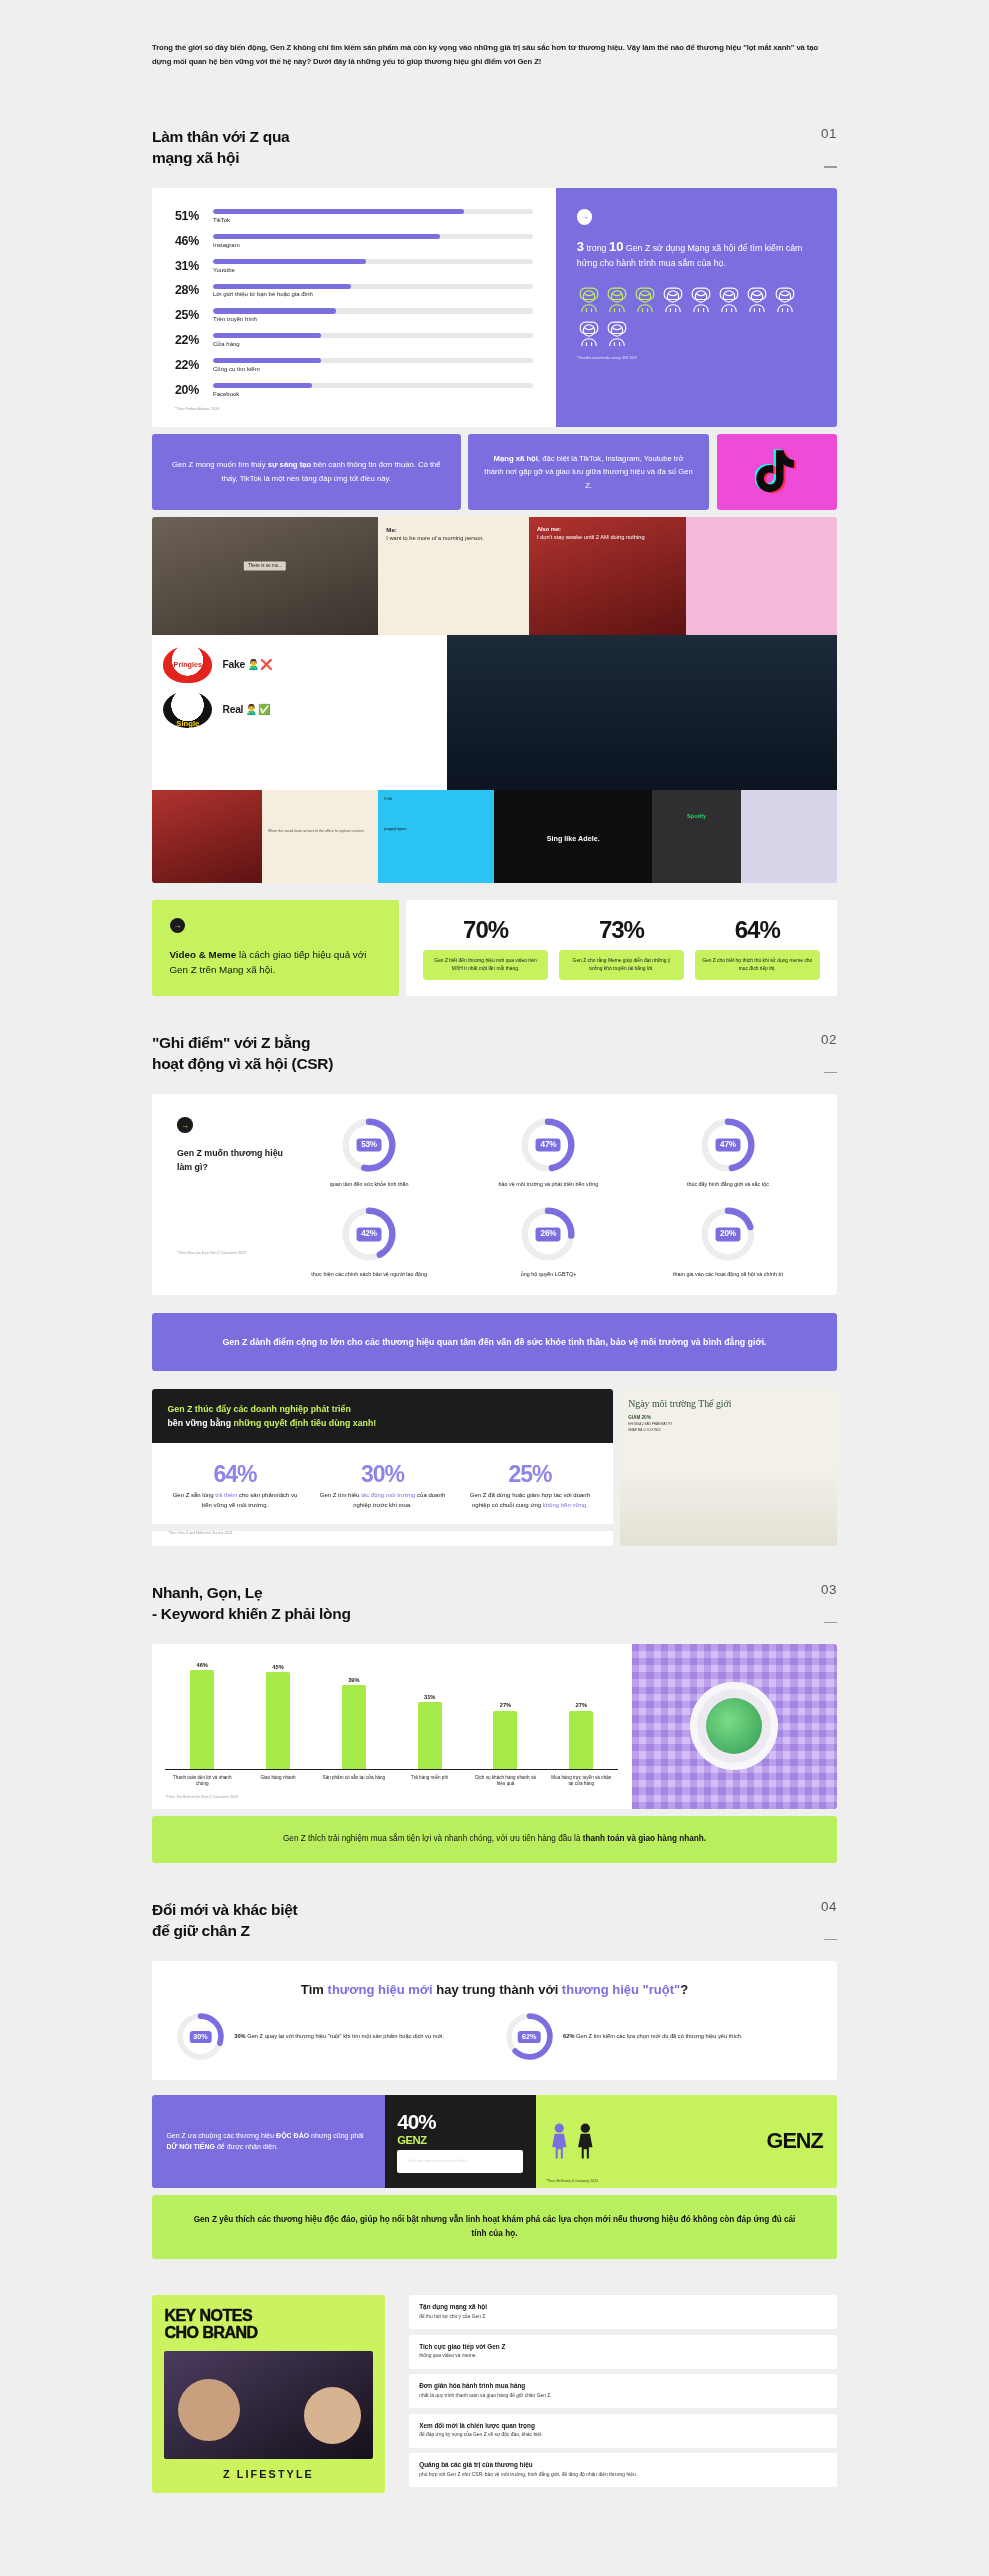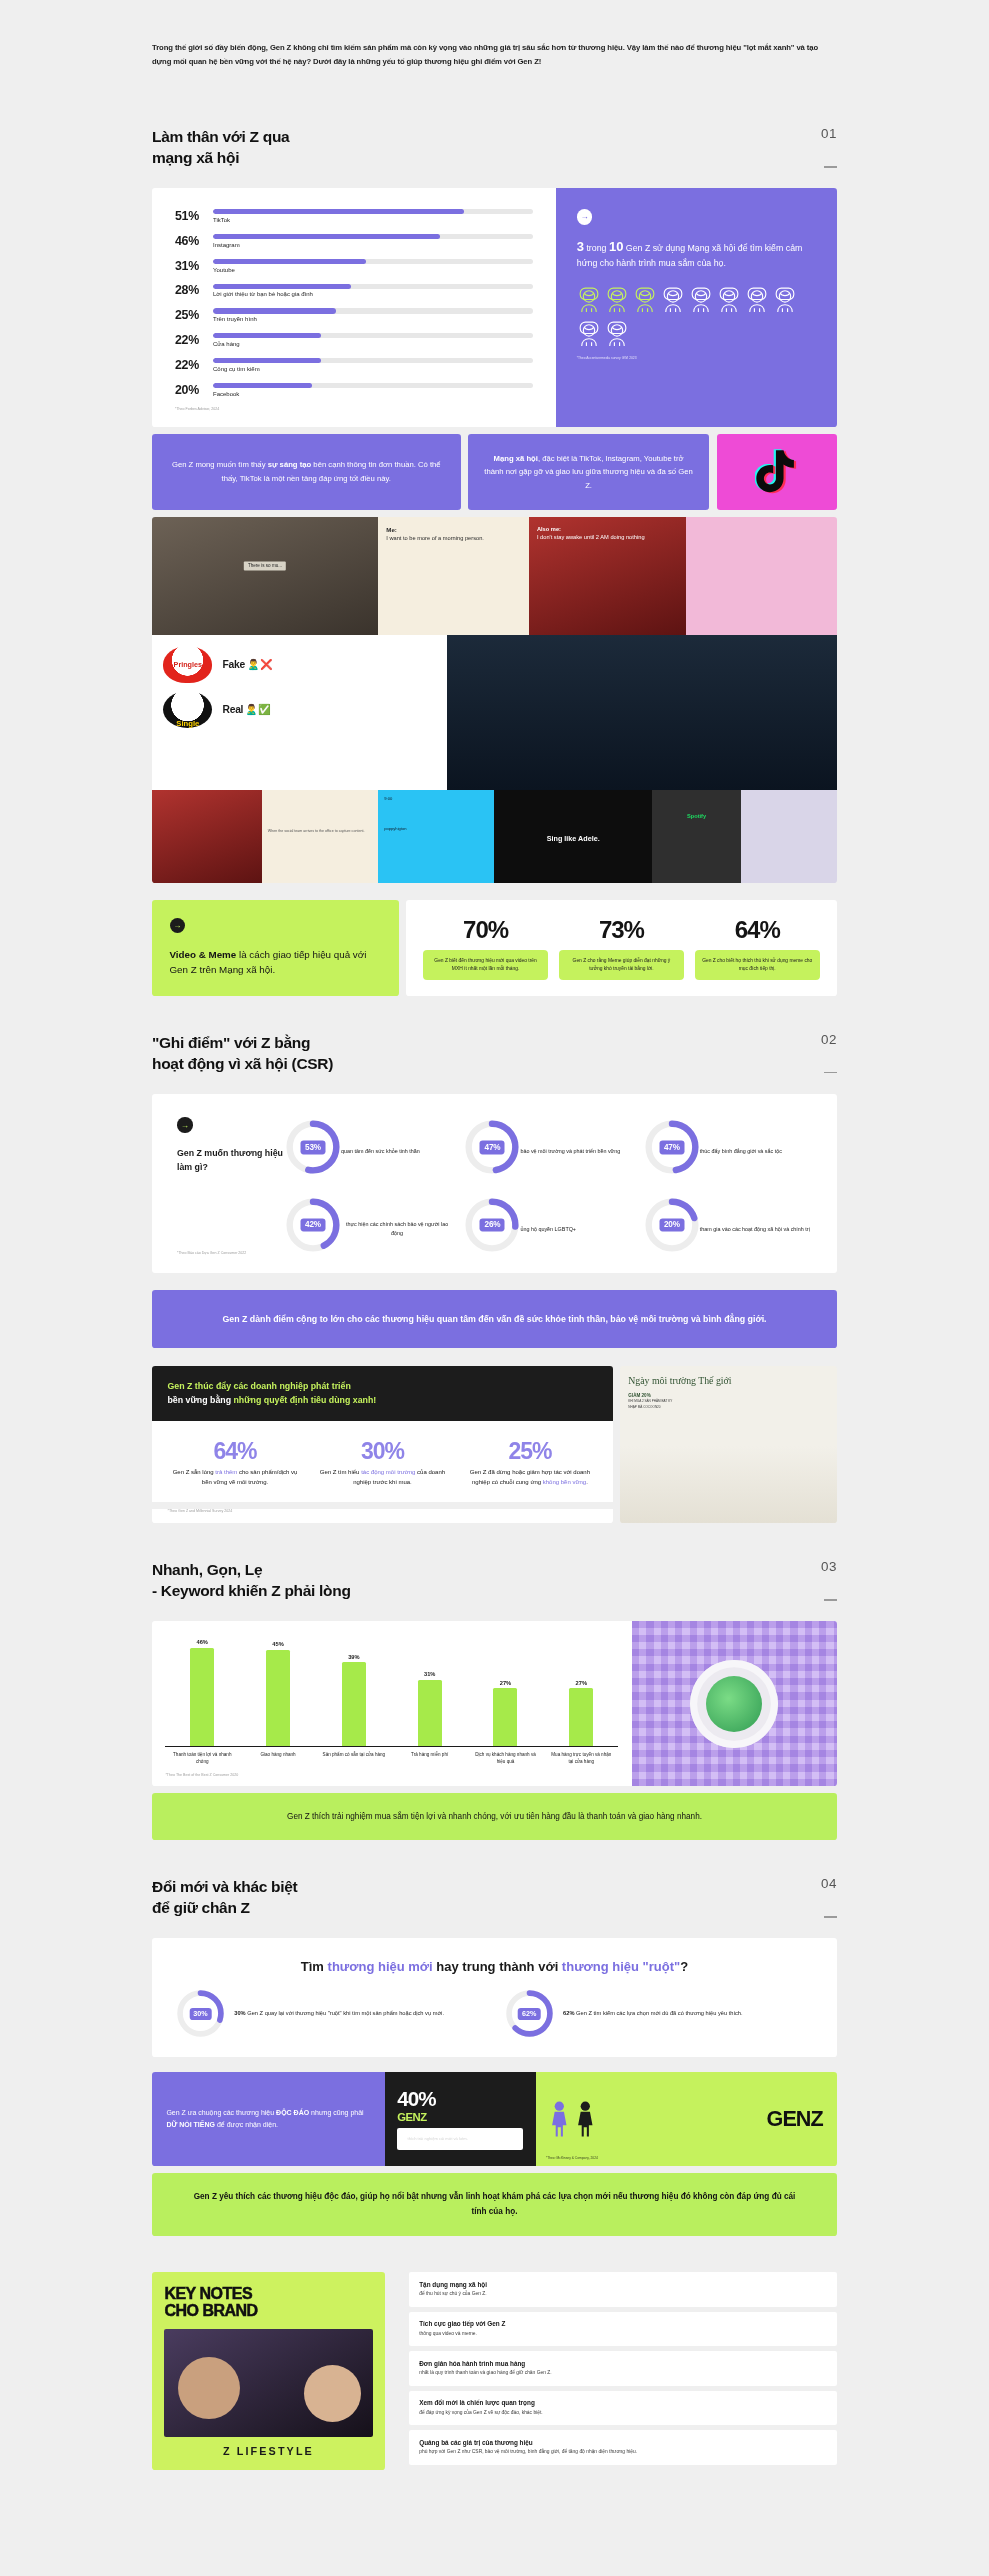--- a/index.html
+++ b/index.html
@@ -155,21 +155,21 @@
     background:#c5f25d; border-radius:4.1px; padding:7.2px 6.2px;
     font-size:4.9px; line-height:1.65; text-align:center; margin-top:6.2px;
     width:100%; color:#1b1b1b;
   }
 
   
   .donut-card { background:#fff; border-radius:3.1px; padding:23px 25px 17.5px 25px; display:flex; }
   .donut-intro { width: 108px; flex:0 0 108px; }
   .donut-intro h3 { font-size:8.8px; line-height:1.6; font-weight:900; margin-top:4.1px;}
   .donut-grid { flex:1; display:grid; grid-template-columns:repeat(3,1fr); gap:17.5px 11.3px; }
-  .donut-cell { display:flex; flex-direction:row; align-items:center; }
+  .donut-cell { display:flex; flex-direction:column; align-items:center; }
   .donut { position:relative; width:56px; height:56px; }
   .donut svg { transform: rotate(-90deg); }
   .donut .pill {
     position:absolute; left:50%; top:50%; transform:translate(-50%,-50%);
     background:#7b6fe0; color:#fff; font-weight:900; font-size:8.2px;
     border-radius:3.1px; padding:2.1px 4.6px; letter-spacing:-0.2px;
   }
   .donut-cap { font-size:5.4px; line-height:1.55; text-align:center; margin-top:7.2px; color:#222;}
 
   
@@ -215,21 +215,21 @@
       background-blend-mode: multiply; position:relative;}
   .plate { position:absolute; left:50%; top:50%; transform:translate(-50%,-50%);
            width:88px; height:88px; border-radius:50%; background:#eceaf0;
            box-shadow: inset 0 0 0 7.2px #f7f6f9; display:flex;align-items:center;justify-content:center;}
   .plate-in { width:56px;height:56px;border-radius:50%;
               background:radial-gradient(circle at 40% 40%, #7bdc86, #2f9b52); }
   .green-banner {
     background:#b9ef5e; border-radius:3.1px; text-align:center; padding:16.5px 31px;
     margin-top:7.2px; font-size:8.2px; line-height:1.7; color:#121212;
   }
-  .green-banner b { font-weight:400; }
+  .green-banner b { font-weight:700; }
 
   
   .s8-card { background:#fff; border-radius:3.1px; padding:20.6px 24px 18.5px 24px; }
   .s8-q { text-align:center; font-size:13px; font-weight:900; margin-bottom:15.5px;}
   .s8-q .pl { color:#7b6fe0; }
   .s8-row { display:flex; gap:20.6px; align-items:center; }
   .s8-half { flex:1; display:flex; align-items:center; gap:9.3px; }
   .mini-donut { position:relative; width:49px;height:49px; flex:0 0 49px;}
   .mini-donut svg { transform:rotate(-90deg); }
   .mini-donut .pill {

